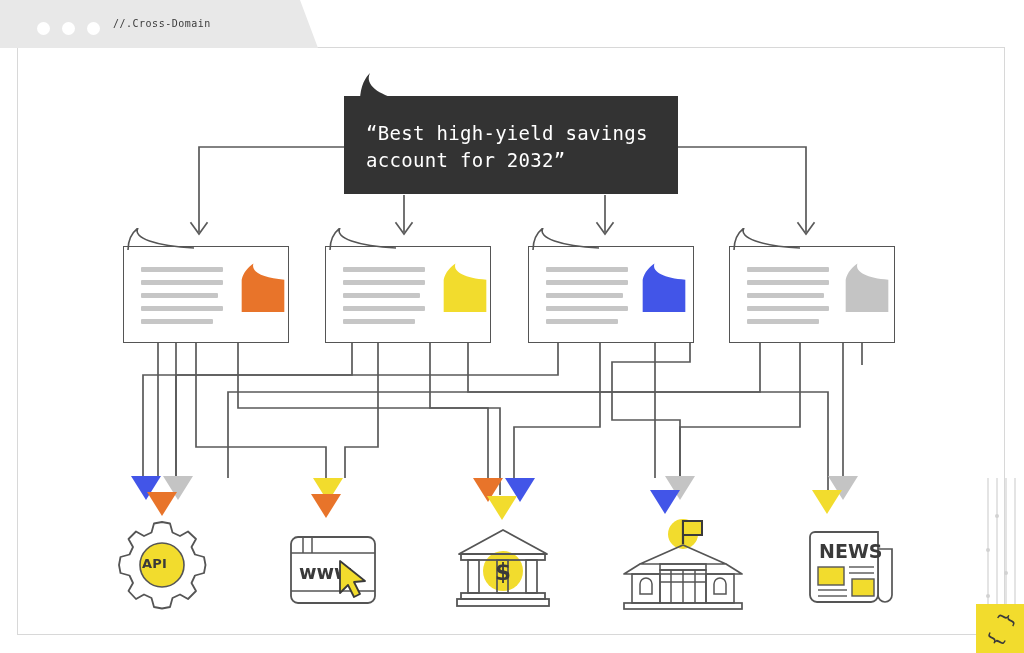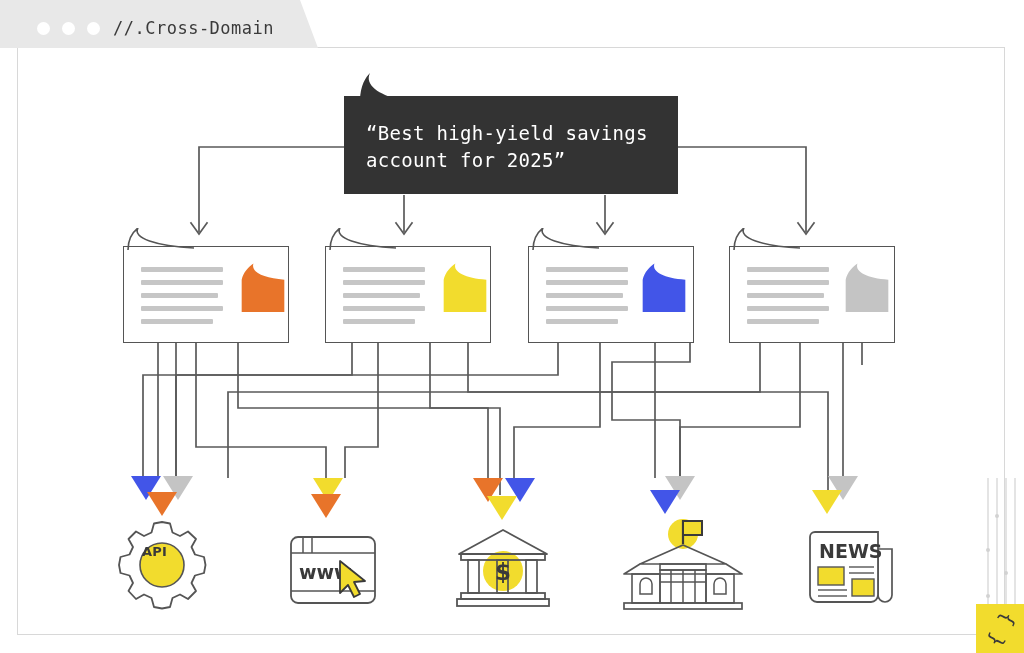--- a/index.html
+++ b/index.html
@@ -25,21 +25,21 @@
     position: absolute;
     left: 0; top: 0;
     width: 320px; height: 48px;
     overflow: visible;
   }
   .titlebar svg { display: block; }
   .title-text {
     position: absolute;
     left: 113px; top: 18px;
     font-family: "DejaVu Sans Mono", monospace;
-    font-size: 17px;
+    font-size: 10px;
     letter-spacing: 0.5px;
     color: #3a3a3a;
     white-space: nowrap;
   }
   .dot {
     position: absolute;
     width: 13px; height: 13px;
     border-radius: 50%;
     background: #ffffff;
     top: 22px;
@@ -234,21 +234,21 @@
       <polygon points="828,476 858,476 843,500" fill="#C4C4C4"></polygon>
       <polygon points="812,490 842,490 827,514" fill="#F2DC2D"></polygon>
     </g>
   </svg>
 
   <svg class="query-tail" width="60" height="30" viewBox="0 0 60 30">
     <path d="M16,28 C16,12 22,4 26,0 C20,12 36,22 54,26 Z" fill="#333333"></path>
   </svg>
   <div class="query-box"></div>
   <div class="query-text">“Best high-yield savings
-account for 2025”</div>
+account for 2032”</div>
 
   <div class="card" style="left:123px; top:246px;"></div>
   <svg class="card-notch" style="left:122px; top:228px;" width="80" height="24" viewBox="0 0 80 24">
     <path d="M6,22 C6,10 12,3 16,0 C10,10 34,18 72,20" fill="none" stroke="#555" stroke-width="1.6"></path>
   </svg>
   <div class="card-lines" style="left:141px; top:267px;">
     <i></i>
       <i></i>
       <i></i>
       <i></i>
@@ -301,21 +301,21 @@
   </div>
   <svg class="card-chip" style="left:836px; top:262px;" width="66" height="68" viewBox="0 0 66 68">
     <path d="M4,24 C6,14 14,6 20,2 C16,14 34,22 62,24 L62,68 L4,68 Z" fill="#C4C4C4"></path>
   </svg>
 
   <div class="icon-wrap" style="left:115px; top:518px;">
     <svg width="94" height="94" viewBox="0 0 94 94">
       <path d="M47,4 L55,5.5 L57.5,14.5 L65,18 L73,13.5 L81,21 L76.5,29 L80,36.5 L89,39 L90.5,47 L89,55 L80,57.5 L76.5,65 L81,73 L73,81 L65,76.5 L57.5,80 L55,89 L47,90.5 L39,89 L36.5,80 L29,76.5 L21,81 L13.5,73 L18,65 L14.5,57.5 L5.5,55 L4,47 L5.5,39 L14.5,36.5 L18,29 L13.5,21 L21,13.5 L29,18 L36.5,14.5 L39,5.5 Z" fill="#ffffff" stroke="#555" stroke-width="1.8" stroke-linejoin="round"></path>
       <circle cx="47" cy="47" r="22" fill="#F2DC2D" stroke="#555" stroke-width="1.6"></circle>
     </svg>
-    <div class="icon-label-api" style="left:27px; top:26px;">API</div>
+    <div class="icon-label-api" style="left:27px; top:38px;">API</div>
   </div>
 
   <div class="icon-wrap" style="left:288px; top:534px;">
     <svg width="90" height="72" viewBox="0 0 90 72">
       <rect x="3" y="3" width="84" height="66" rx="7" fill="#ffffff" stroke="#555" stroke-width="1.8"></rect>
       <line x1="3" y1="19" x2="87" y2="19" stroke="#555" stroke-width="1.6"></line>
       <line x1="3" y1="57" x2="87" y2="57" stroke="#555" stroke-width="1.6"></line>
       <line x1="15" y1="4" x2="15" y2="19" stroke="#555" stroke-width="1.5"></line>
       <line x1="24" y1="4" x2="24" y2="19" stroke="#555" stroke-width="1.5"></line>
       <text x="11" y="45" font-family="DejaVu Sans, sans-serif" font-size="19" font-weight="700" fill="#3a3a3a">www</text>

